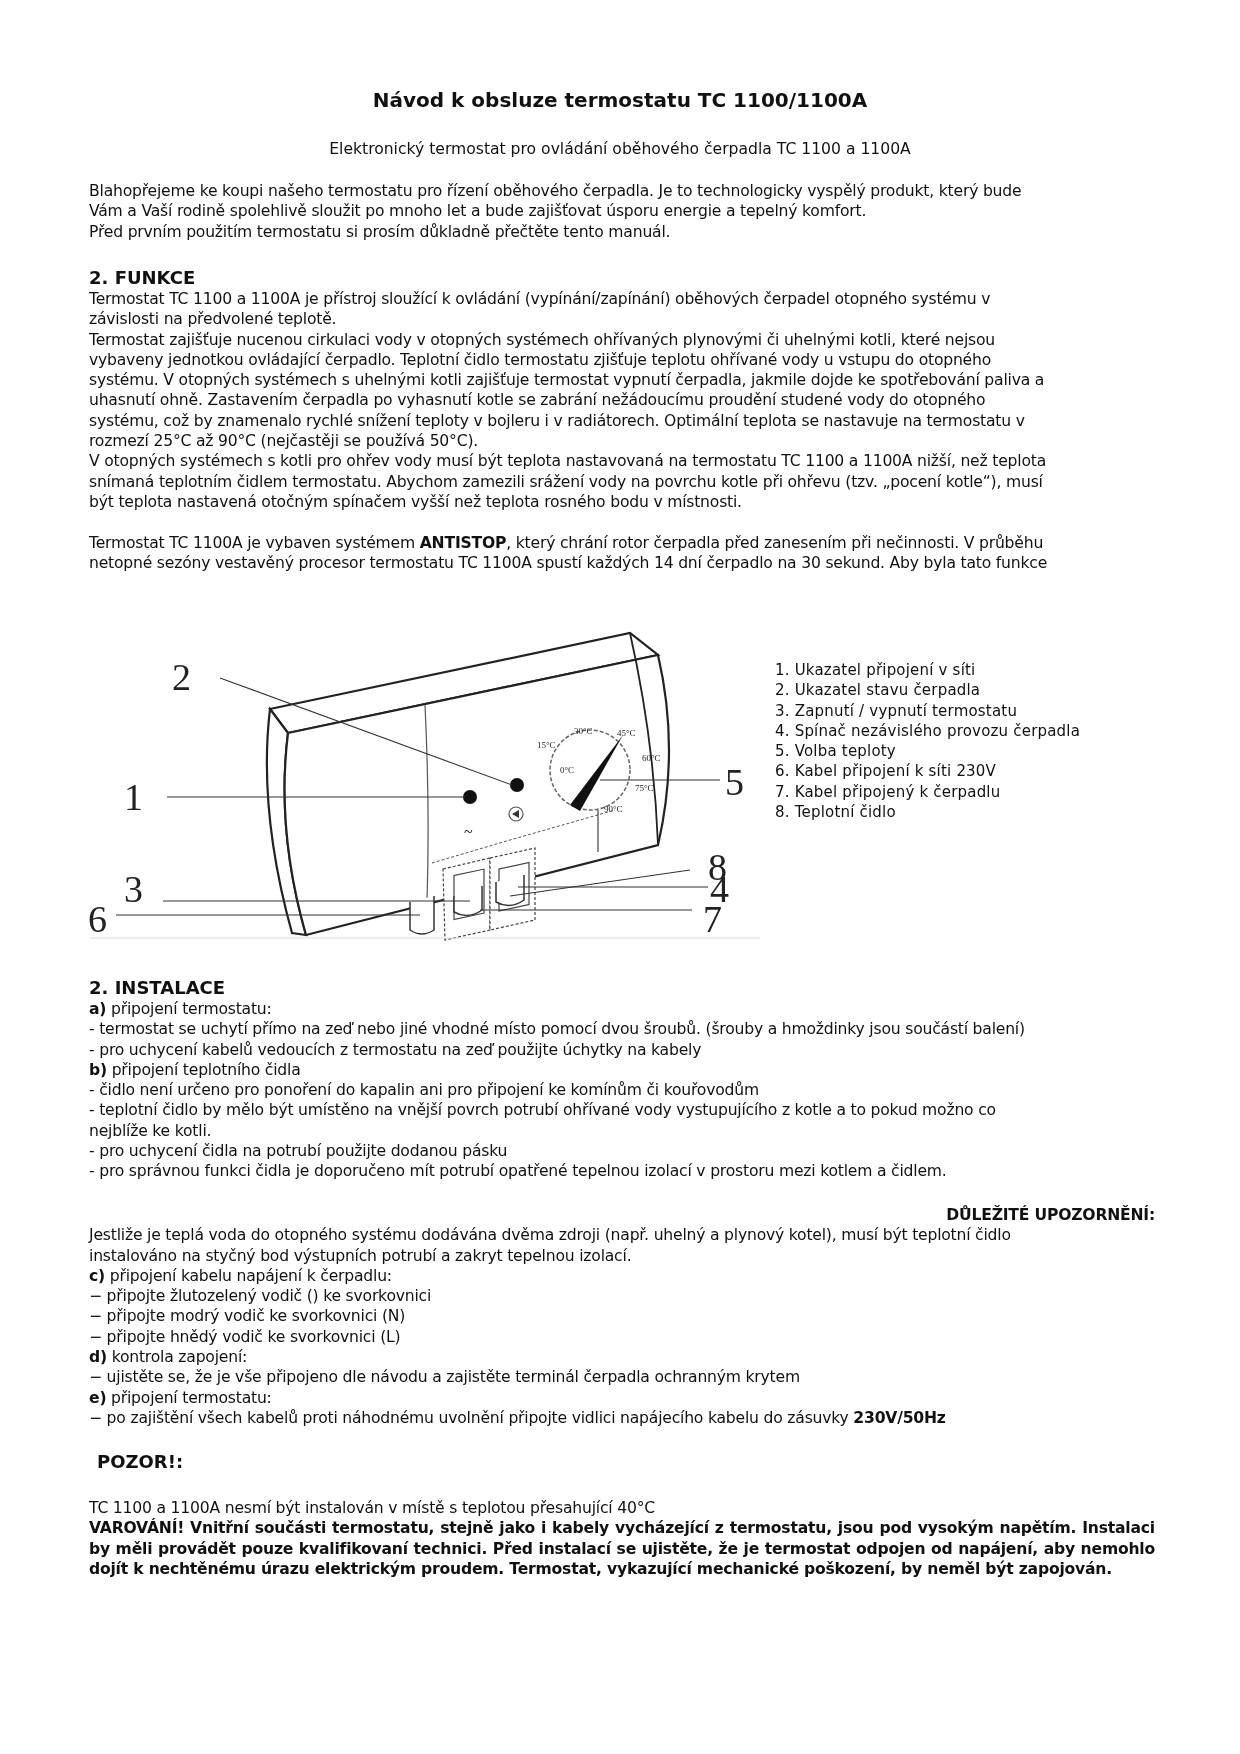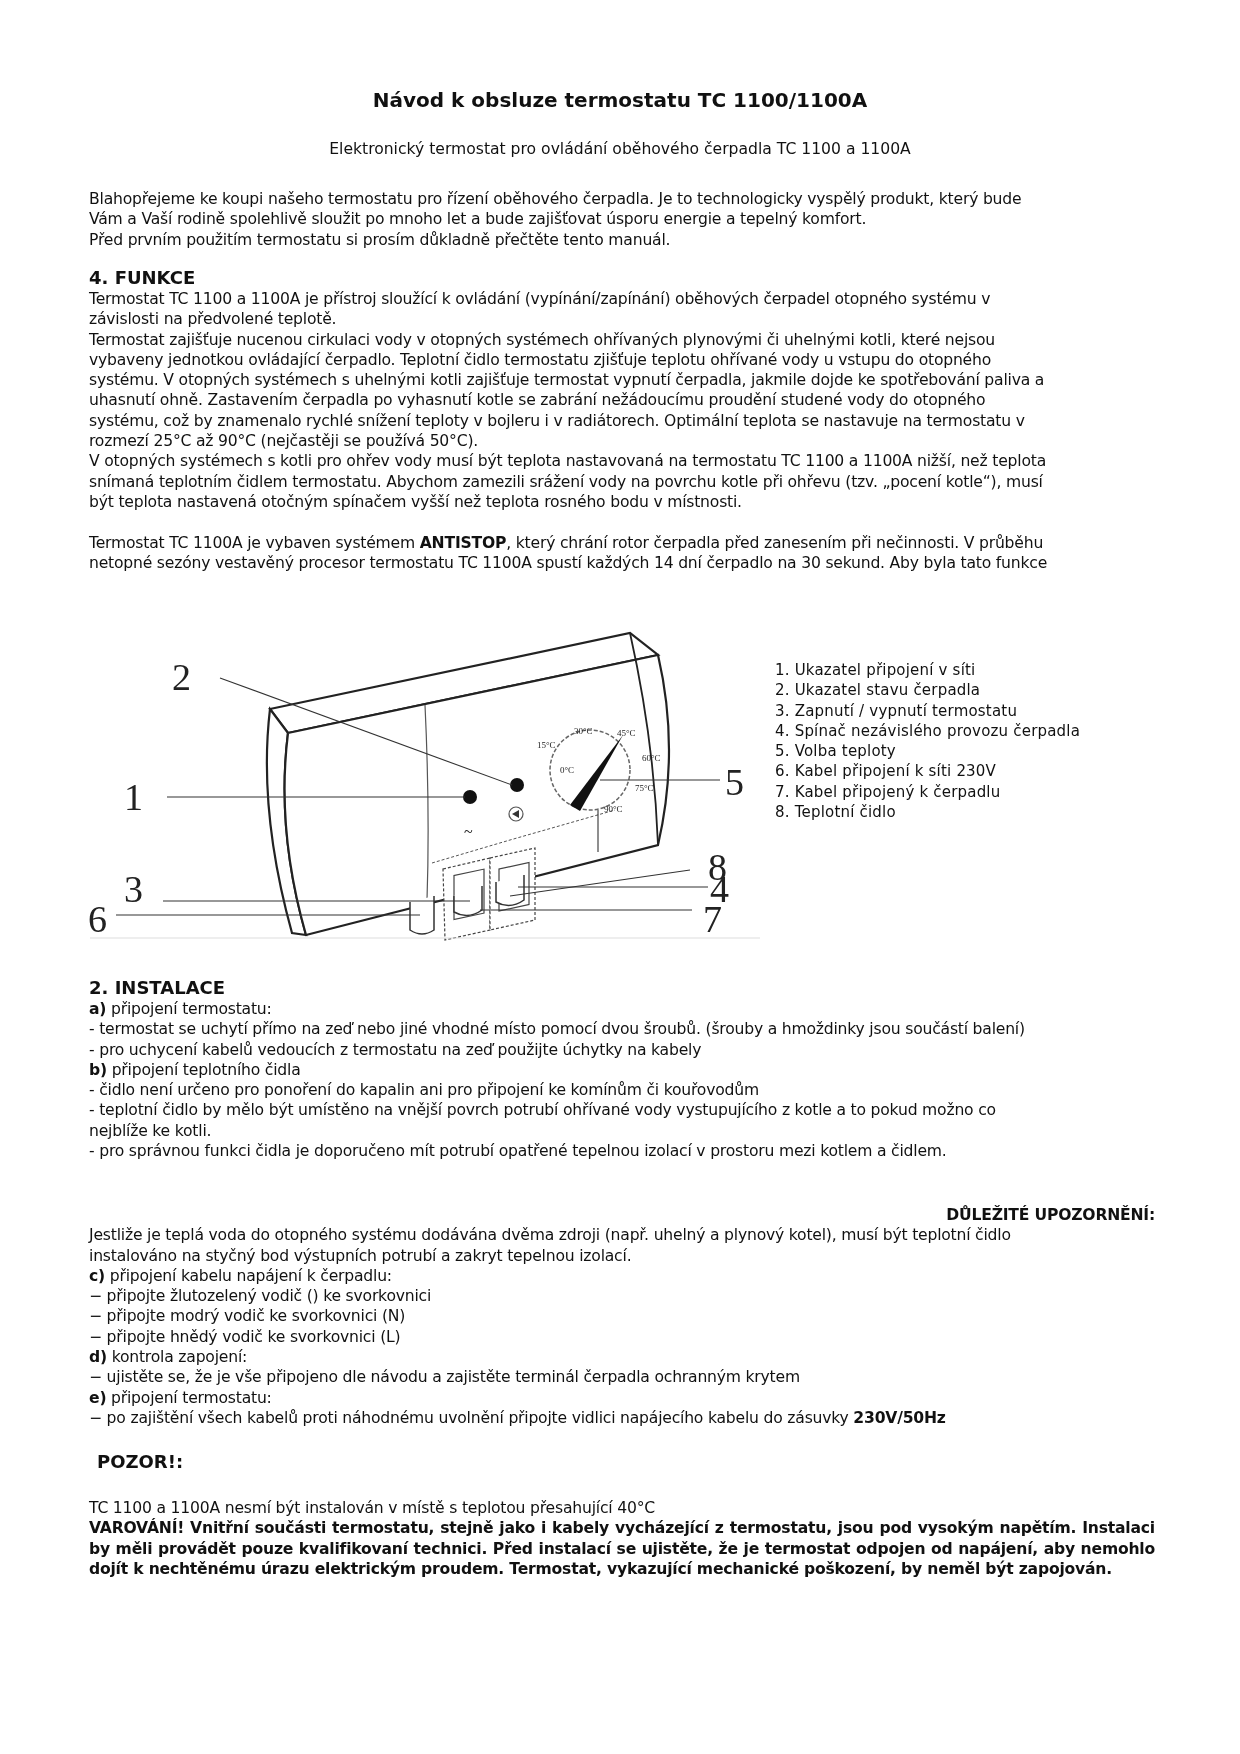--- a/index.html
+++ b/index.html
@@ -18,27 +18,27 @@
   svg text { font-family: "Liberation Serif", serif; }
 </style>
 </head>
 <body>
 
 <div class="page">
 
   <div class="title">Návod k obsluze termostatu TC 1100/1100A</div>
   <div class="subtitle">Elektronický termostat pro ovládání oběhového čerpadla TC 1100 a 1100A</div>
 
-  <div class="txt" style="top:181px;margin-top:8px;">
+  <div class="txt" style="top:181px;">
     <span class="line">Blahopřejeme ke koupi našeho termostatu pro řízení oběhového čerpadla. Je to technologicky vyspělý produkt, který bude</span>
     <span class="line">Vám a Vaší rodině spolehlivě sloužit po mnoho let a bude zajišťovat úsporu energie a tepelný komfort.</span>
     <span class="line">Před prvním použitím termostatu si prosím důkladně přečtěte tento manuál.</span>
   </div>
 
-  <div class="h2" style="top:267px;">4. FUNKCE</div>
+  <div class="h2" style="top:267px;">2. FUNKCE</div>
   <div class="txt" style="top:289px;">
     <span class="line">Termostat TC 1100 a 1100A je přístroj sloužící k ovládání (vypínání/zapínání) oběhových čerpadel otopného systému v</span>
     <span class="line">závislosti na předvolené teplotě.</span>
     <span class="line">Termostat zajišťuje nucenou cirkulaci vody v otopných systémech ohřívaných plynovými či uhelnými kotli, které nejsou</span>
     <span class="line">vybaveny jednotkou ovládající čerpadlo. Teplotní čidlo termostatu zjišťuje teplotu ohřívané vody u vstupu do otopného</span>
     <span class="line">systému. V otopných systémech s uhelnými kotli zajišťuje termostat vypnutí čerpadla, jakmile dojde ke spotřebování paliva a</span>
     <span class="line">uhasnutí ohně. Zastavením čerpadla po vyhasnutí kotle se zabrání nežádoucímu proudění studené vody do otopného</span>
     <span class="line">systému, což by znamenalo rychlé snížení teploty v bojleru i v radiátorech. Optimální teplota se nastavuje na termostatu v</span>
     <span class="line">rozmezí 25°C až 90°C (nejčastěji se používá 50°C).</span>
     <span class="line">V otopných systémech s kotli pro ohřev vody musí být teplota nastavovaná na termostatu TC 1100 a 1100A nižší, než teplota</span>
@@ -137,20 +137,21 @@
 
   <div class="h2" style="top:977px;">2. INSTALACE</div>
   <div class="txt" style="top:999px;">
     <span class="line"><span class="b">a)</span><span> připojení termostatu:</span></span>
     <span class="line">- termostat se uchytí přímo na zeď nebo jiné vhodné místo pomocí dvou šroubů. (šrouby a hmoždinky jsou součástí balení)</span>
     <span class="line">- pro uchycení kabelů vedoucích z termostatu na zeď použijte úchytky na kabely</span>
     <span class="line"><span class="b">b)</span><span> připojení teplotního čidla</span></span>
     <span class="line">- čidlo není určeno pro ponoření do kapalin ani pro připojení ke komínům či kouřovodům</span>
     <span class="line">- teplotní čidlo by mělo být umístěno na vnější povrch potrubí ohřívané vody vystupujícího z kotle a to pokud možno co</span>
     <span class="line">nejblíže ke kotli.</span>
+    <span class="line">- pro uchycení čidla na potrubí použijte dodanou pásku</span>
     <span class="line">- pro správnou funkci čidla je doporučeno mít potrubí opatřené tepelnou izolací v prostoru mezi kotlem a čidlem.</span>
   </div>
 
   <div class="txt" style="top:1205px;">
     <span class="line b">DŮLEŽITÉ UPOZORNĚNÍ:</span>
     <span class="line">Jestliže je teplá voda do otopného systému dodávána dvěma zdroji (např. uhelný a plynový kotel), musí být teplotní čidlo</span>
     <span class="line">instalováno na styčný bod výstupních potrubí a zakryt tepelnou izolací.</span>
     <span class="line"><span class="b">c)</span><span> připojení kabelu napájení k čerpadlu:</span></span>
     <span class="line">− připojte žlutozelený vodič () ke svorkovnici</span>
     <span class="line">− připojte modrý vodič ke svorkovnici (N)</span>

